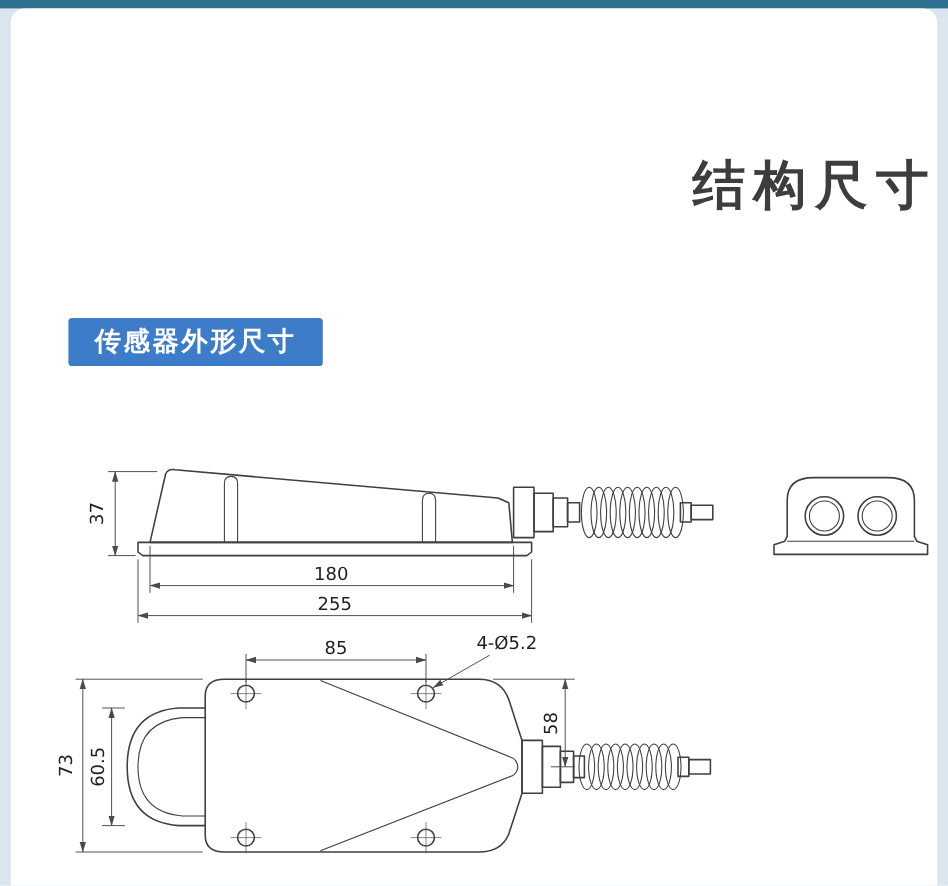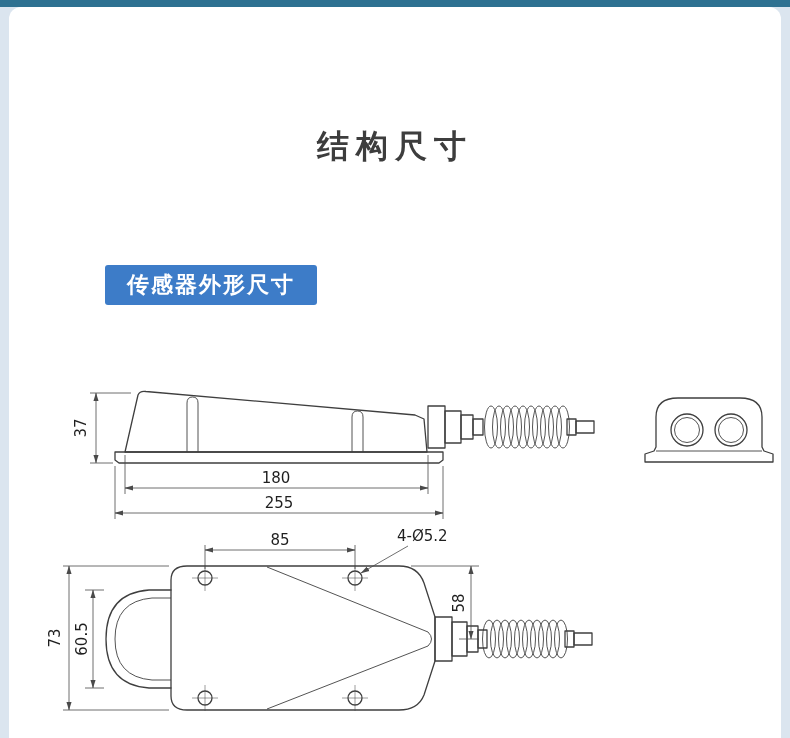--- a/index.html
+++ b/index.html
@@ -8,26 +8,26 @@
     background:#dbe5ef;
     font-family:"Liberation Sans","DejaVu Sans",sans-serif;
   }
   .topbar{width:790px;height:7px;background:#2e7191;}
   .card{
     margin:0 9px;background:#ffffff;border-radius:12px 12px 0 0;
     height:731px;position:relative;
   }
   .page-title{
     position:absolute;top:118px;left:0;width:100%;
-    text-align:center;font-size:32px;font-weight:700;color:#3d3d3d;
+    text-align:right;font-size:44px;font-weight:700;color:#3d3d3d;
     letter-spacing:7px;margin:0;
   }
   .section-header{
     position:absolute;top:258px;left:48px;
-    display:flex;align-items:center;gap:14px;margin-left:48px;
+    display:flex;align-items:center;gap:14px;
   }
   .badge{
     background:#3d7cc8;color:#ffffff;font-size:22px;font-weight:700;
     padding:8px 22px;border-radius:3px;letter-spacing:2px;line-height:1.1;
   }
   .unit{font-size:22px;color:#2b2b2b;letter-spacing:1px;}
   .drawing{position:absolute;top:363px;left:0;width:790px;height:368px;}
   
   .o{fill:none;stroke:#3f3f3f;stroke-width:1.3;stroke-linejoin:round;stroke-linecap:round;}
   .t{fill:none;stroke:#3f3f3f;stroke-width:0.9;}

